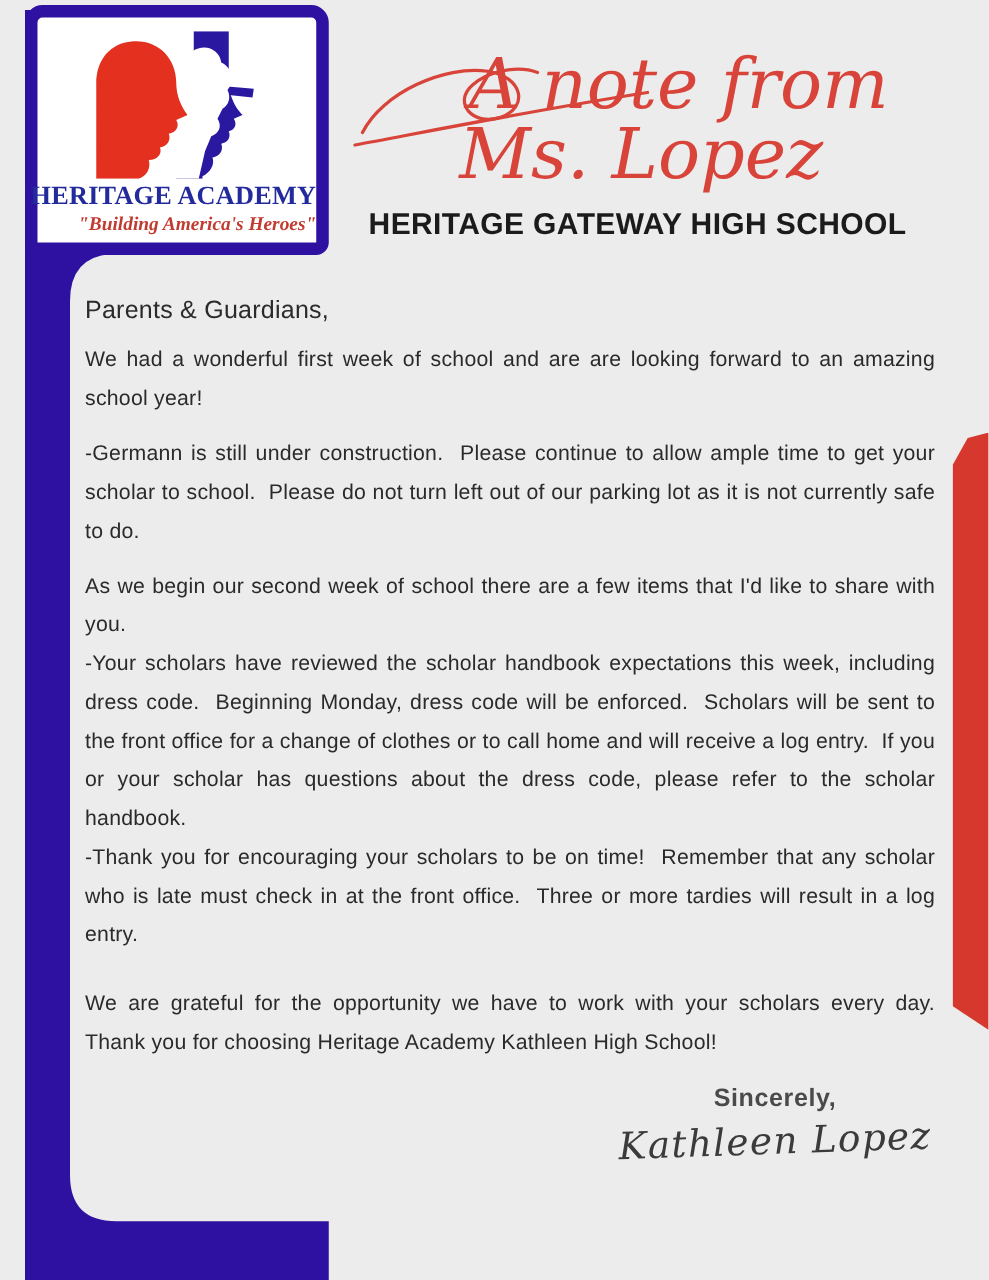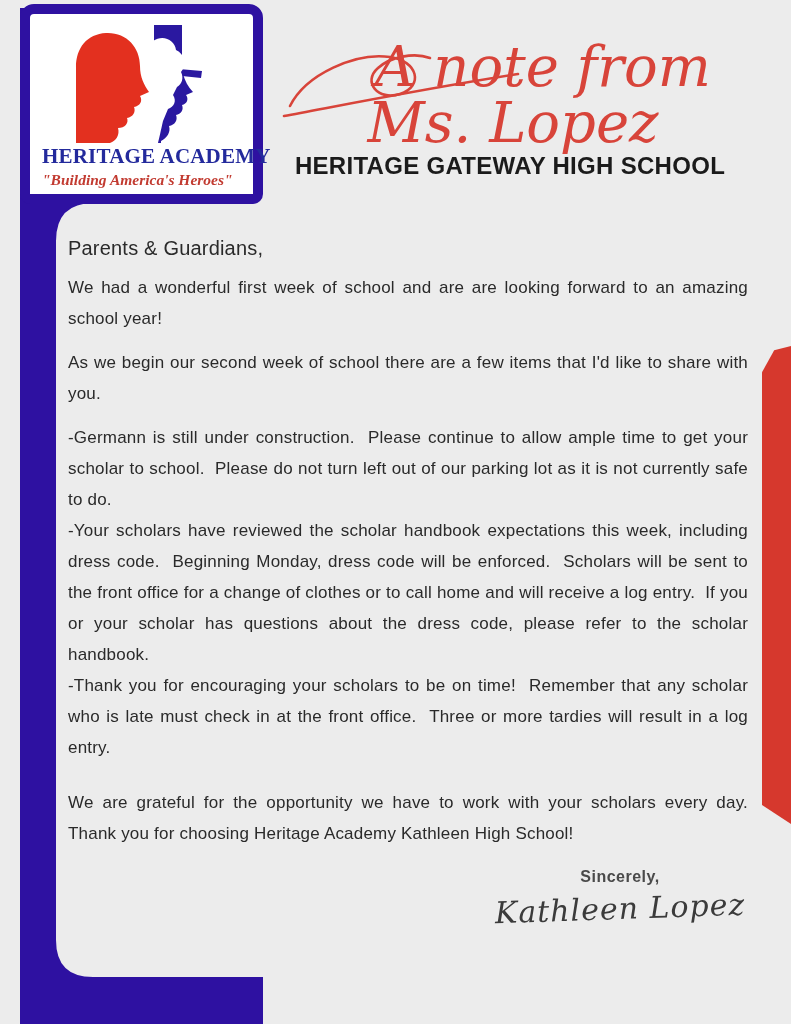--- a/index.html
+++ b/index.html
@@ -6,41 +6,41 @@
   .page{
     position:relative;width:791px;height:1024px;overflow:hidden;
     background:#ececec;font-family:"Liberation Sans",sans-serif;
   }
   
   .blue-shape{position:absolute;left:0;top:0;pointer-events:none;}
   
   .logo-box{
     position:absolute;left:20px;top:4px;width:243px;height:200px;
     box-sizing:border-box;border:10px solid #2e11a1;border-radius:14px 14px 10px 10px;
-    background:#ffffff;display:flex;flex-direction:column;align-items:flex-start;
+    background:#ffffff;display:flex;flex-direction:column;align-items:flex-end;
     justify-content:flex-end;padding-bottom:6px;padding-left:12px;
   }
   .logo-heads{display:block;margin-bottom:2px;}
   .logo-name{
     font-family:"Liberation Serif",serif;font-weight:700;font-size:21px;
     color:#232a9c;letter-spacing:.2px;white-space:nowrap;line-height:1.1;
   }
   .logo-motto{
     font-family:"Liberation Serif",serif;font-style:italic;font-weight:700;
     font-size:15.5px;color:#c23b31;white-space:nowrap;margin-top:3px;line-height:1.1;
   }
   
   .script-head{position:absolute;left:278px;top:2px;width:470px;height:164px;}
   .script-head svg{display:block;}
   .script-text{
     font-family:"DejaVu Serif",serif;font-style:italic;fill:#d8443a;
   }
   .flourish{stroke:#d8443a;stroke-width:2.6;fill:none;stroke-linecap:round;}
   .school-name{
-    position:absolute;left:270px;top:152px;width:480px;text-align:center;
+    position:absolute;left:270px;top:166px;width:480px;text-align:center;
     font-weight:700;font-size:24px;letter-spacing:.3px;color:#1b1b1b;
     font-family:"Liberation Sans",sans-serif;white-space:nowrap;
   }
   
   .red-ribbon{
     position:absolute;left:762px;top:346px;width:29px;height:478px;background:#d6382d;
     clip-path:polygon(0% 5.5%, 42% 0.9%, 100% 0%, 100% 100%, 0% 96%);
   }
   
   .letter{
@@ -49,21 +49,21 @@
   }
   .letter p{margin:0;text-align:justify;white-space:pre-wrap;}
   .salutation{font-size:20px;white-space:nowrap;text-align:left !important;}
   .p-gap1{margin-top:8px !important;}
   .p-gap{margin-top:13px !important;}
   .p-flush{margin-top:0 !important;}
   .p-gap-lg{margin-top:24px !important;}
   
   .closing-block{position:absolute;left:470px;top:868px;width:300px;text-align:center;}
   .closing{
-    font-size:16px;font-weight:700;color:#4a4a4a;letter-spacing:.5px;
+    font-size:20px;font-weight:700;color:#4a4a4a;letter-spacing:.5px;
     font-family:"Liberation Sans",sans-serif;
   }
   .signature{
     margin-top:5px;font-family:"DejaVu Serif",serif;font-style:italic;
     font-size:30px;color:#3b3b3b;letter-spacing:1px;transform:rotate(-2deg);
   }
 </style>
 </head>
 <body>
 
@@ -100,22 +100,22 @@
       <text class="script-text" x="265" y="84" font-size="56" text-anchor="middle">A note from</text>
       <text class="script-text" x="235" y="140" font-size="56" text-anchor="middle">Ms. Lopez</text>
     </svg>
   </div>
 
   <div class="school-name">HERITAGE GATEWAY HIGH SCHOOL</div>
 
   <div class="letter">
     <p class="salutation">Parents &amp; Guardians,</p>
     <p class="p-gap1">We had a wonderful first week of school and are are looking forward to an amazing school year!</p>
+    <p class="p-gap">-Germann is still under construction.  Please continue to allow ample time to get your scholar to school.  Please do not turn left out of our parking lot as it is not currently safe to do.</p>
     <p class="p-gap">As we begin our second week of school there are a few items that I'd like to share with you.</p>
-    <p class="p-gap">-Germann is still under construction.  Please continue to allow ample time to get your scholar to school.  Please do not turn left out of our parking lot as it is not currently safe to do.</p>
     <p class="p-flush">-Your scholars have reviewed the scholar handbook expectations this week, including dress code.  Beginning Monday, dress code will be enforced.  Scholars will be sent to the front office for a change of clothes or to call home and will receive a log entry.  If you or your scholar has questions about the dress code, please refer to the scholar handbook.</p>
     <p class="p-flush">-Thank you for encouraging your scholars to be on time!  Remember that any scholar who is late must check in at the front office.  Three or more tardies will result in a log entry.</p>
     <p class="p-gap-lg">We are grateful for the opportunity we have to work with your scholars every day.  Thank you for choosing Heritage Academy Kathleen High School!</p>
   </div>
 
   <div class="closing-block">
     <div class="closing">Sincerely,</div>
     <div class="signature">Kathleen Lopez</div>
   </div>
 

